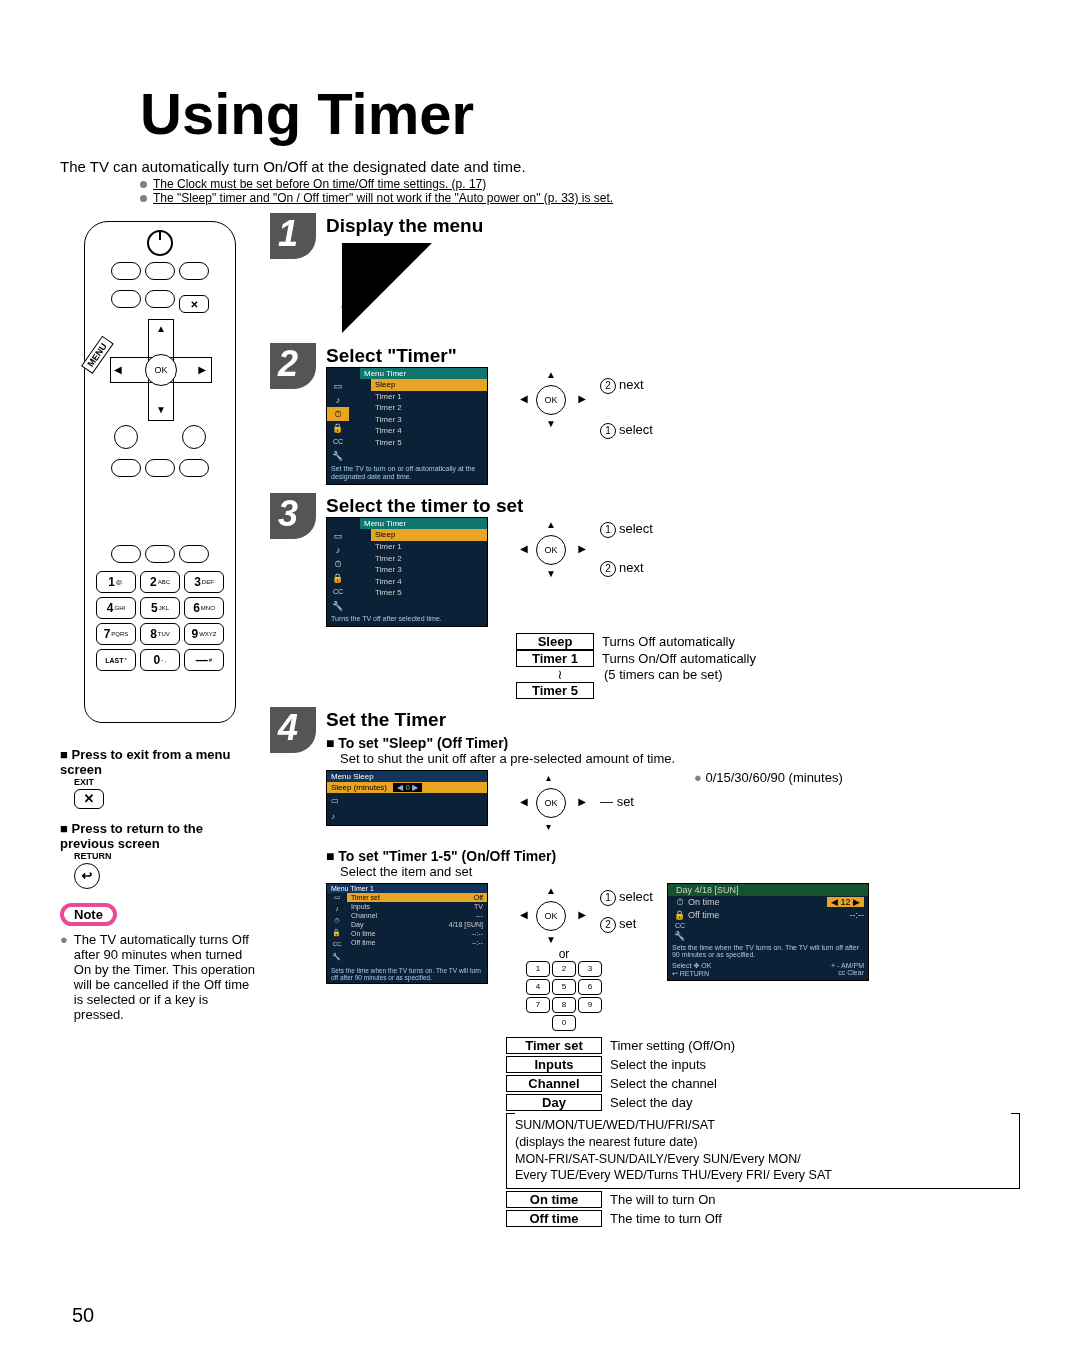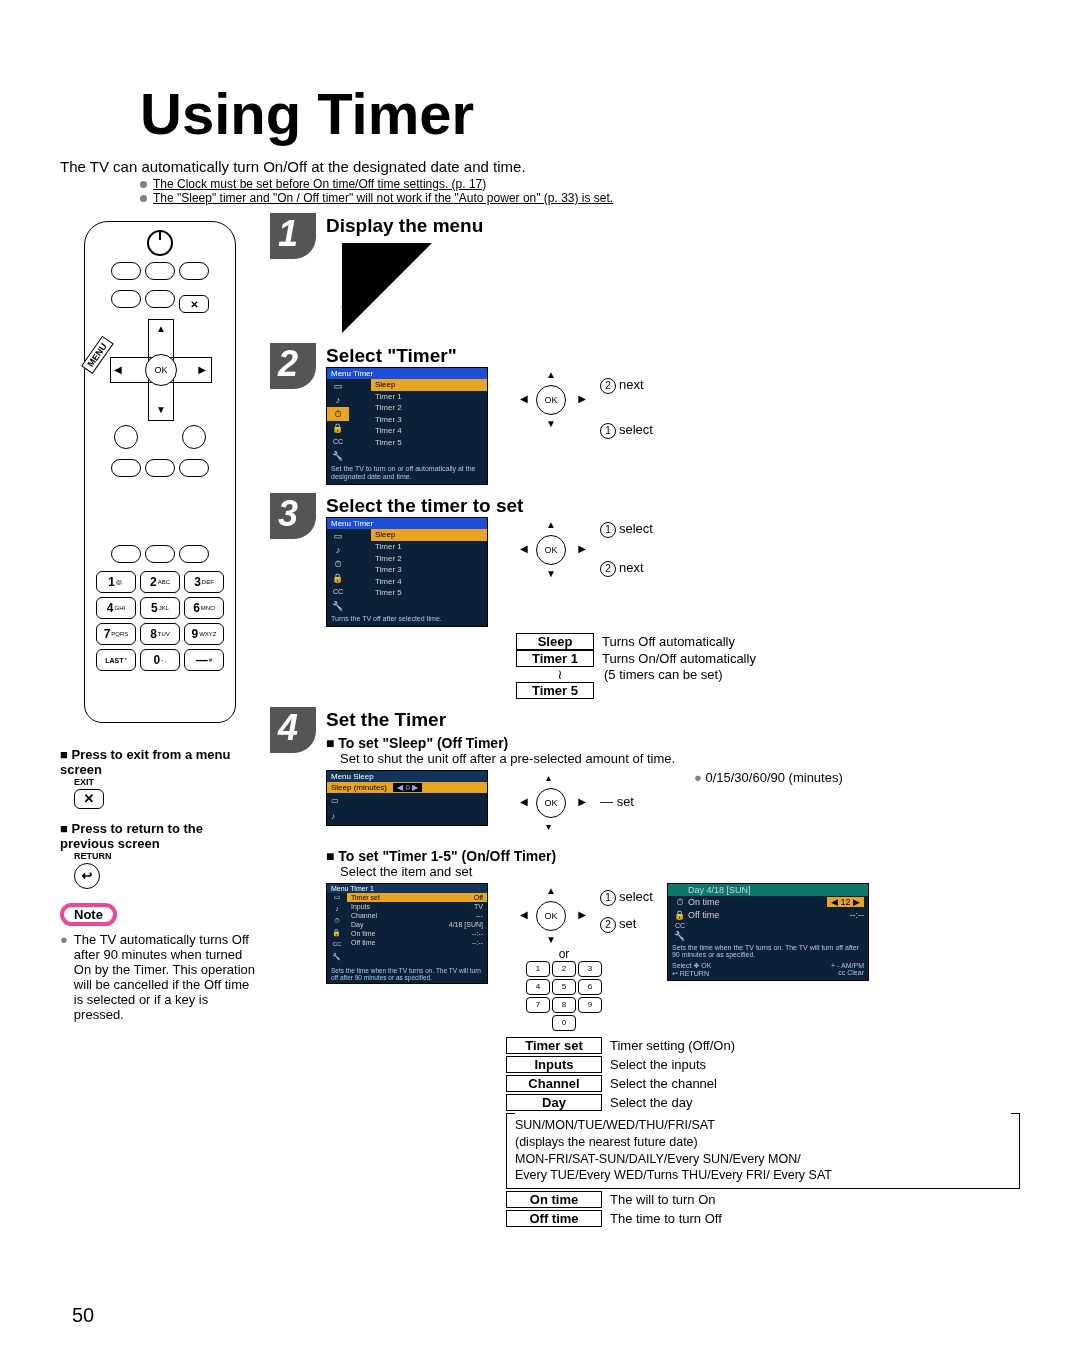--- a/index.html
+++ b/index.html
@@ -155,21 +155,21 @@
   .step1-illus .hand{
     position:absolute;left:8px;top:48px;font-size:30px;transform:rotate(-20deg);
   }
   
   .menu-ss{
     width:160px;font-size:8px;color:#cfcfcf;
     background:#0b2138;
     border:1px solid #000;
     line-height:1.2;
   }
-  .menu-ss .topbar{background:#1d4ed8;color:#fff;font-size:8px;padding:1px 4px;}
+  .menu-ss .topbar{background:#0f766e;color:#fff;font-size:8px;padding:1px 4px;margin-left:33px;}
   .menu-ss .icon-col{width:22px;float:left;}
   .menu-ss .icon-col div{
     height:14px;display:flex;align-items:center;justify-content:center;font-size:9px;color:#ddd;
   }
   .menu-ss .list-col{margin-left:22px;}
   .menu-ss .list-col .row{padding:1px 4px;}
   .menu-ss .list-col .row.sel{background:#e8a425;color:#000;}
   .menu-ss .hint{clear:both;padding:2px 4px;color:#a7c7e7;font-size:7px;}
   .ok-nav{
     display:inline-block;vertical-align:top;margin-left:30px;position:relative;width:70px;height:64px;
@@ -209,21 +209,21 @@
   .or-pad{
     display:inline-block;vertical-align:top;margin-left:8px;text-align:center;font-size:12px;
   }
   .mini-keypad{display:grid;grid-template-columns:repeat(3,24px);gap:2px;justify-content:center;}
   .mini-keypad .k{border:1px solid #000;border-radius:4px;height:14px;font-size:8px;display:flex;align-items:center;justify-content:center;background:#fff;}
   
   .day-pop{
     display:inline-block;vertical-align:top;margin-left:14px;
     width:200px;font-size:9px;color:#cfcfcf;background:#0b2138;border:1px solid #000;
   }
-  .day-pop .hdr{background:#0f766e;padding:1px 20px;}
+  .day-pop .hdr{background:#14532d;padding:1px 8px;}
   .day-pop .r{display:flex;align-items:center;padding:1px 4px;}
   .day-pop .r .icon{width:16px;text-align:center;}
   .day-pop .r.sel .val{background:#e8a425;color:#000;padding:0 4px;}
   .day-pop .caption{font-size:7px;color:#a7c7e7;padding:2px 4px;}
   .day-pop .bottom-hint{font-size:7px;color:#a7c7e7;padding:2px 4px;display:flex;justify-content:space-between;}
   
   .defs{font-size:13px;margin-top:6px;}
   .defs .row{margin:2px 0;}
   .defs .lbl{
     display:inline-block;border:1px solid #000;padding:0 8px;font-weight:bold;min-width:78px;text-align:center;margin-right:8px;background:#fff;

